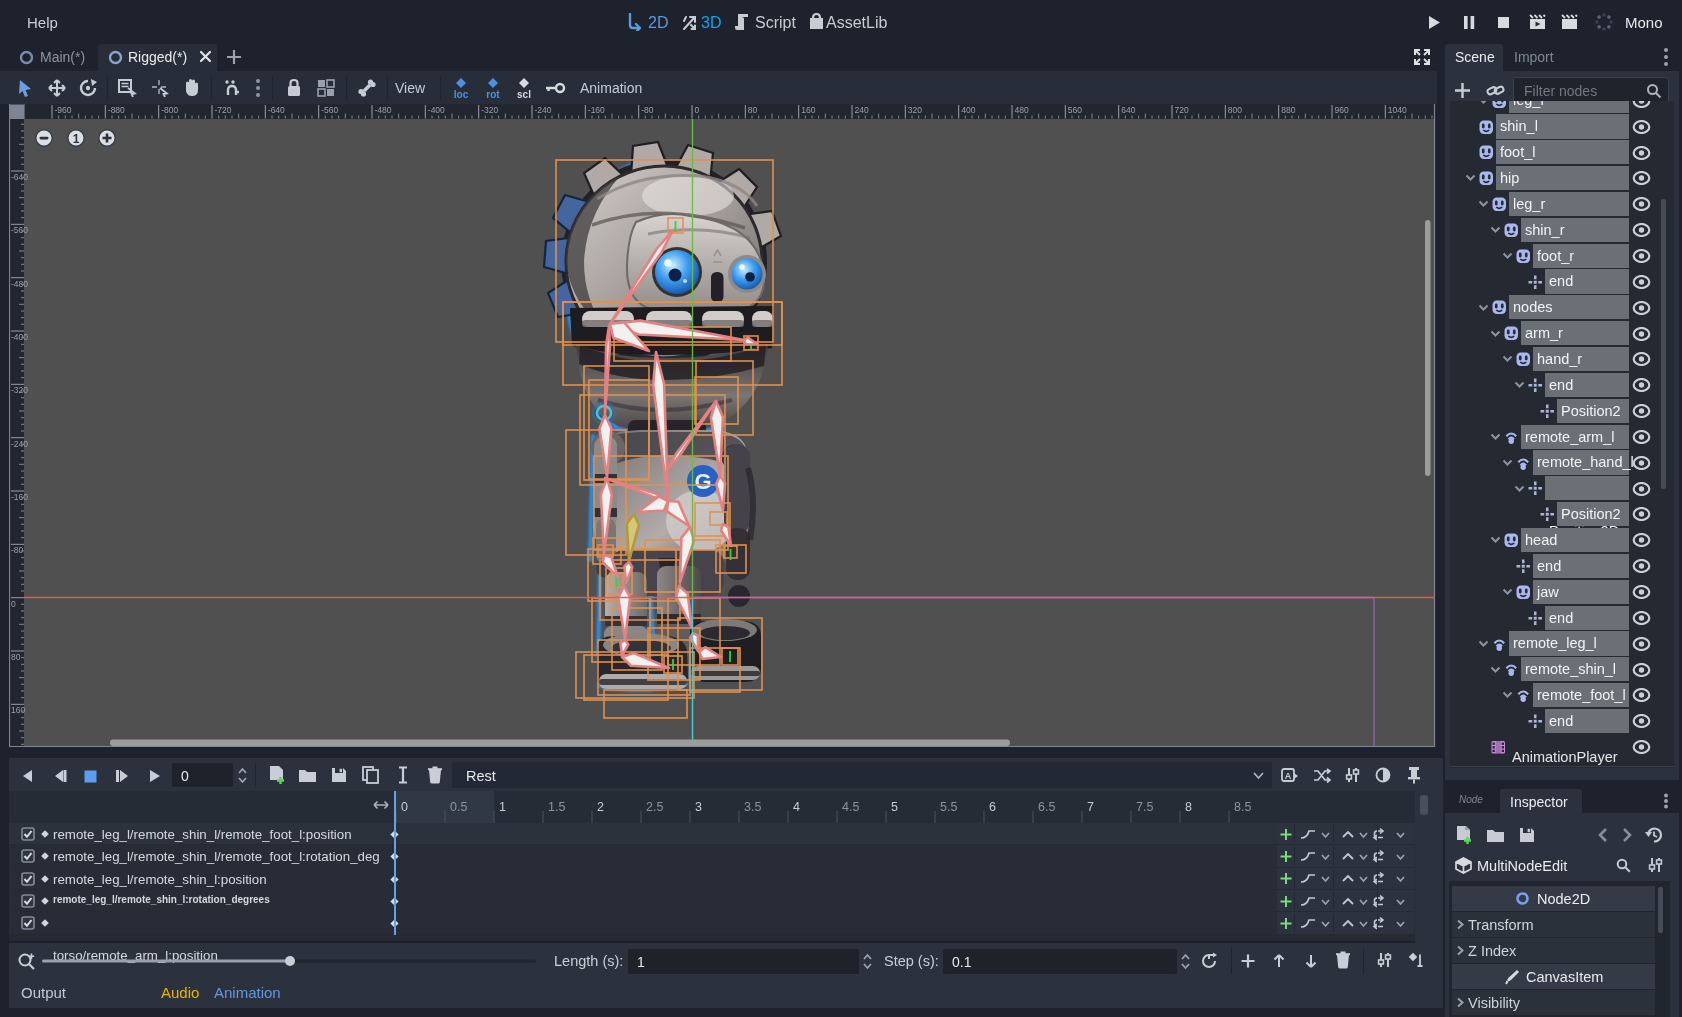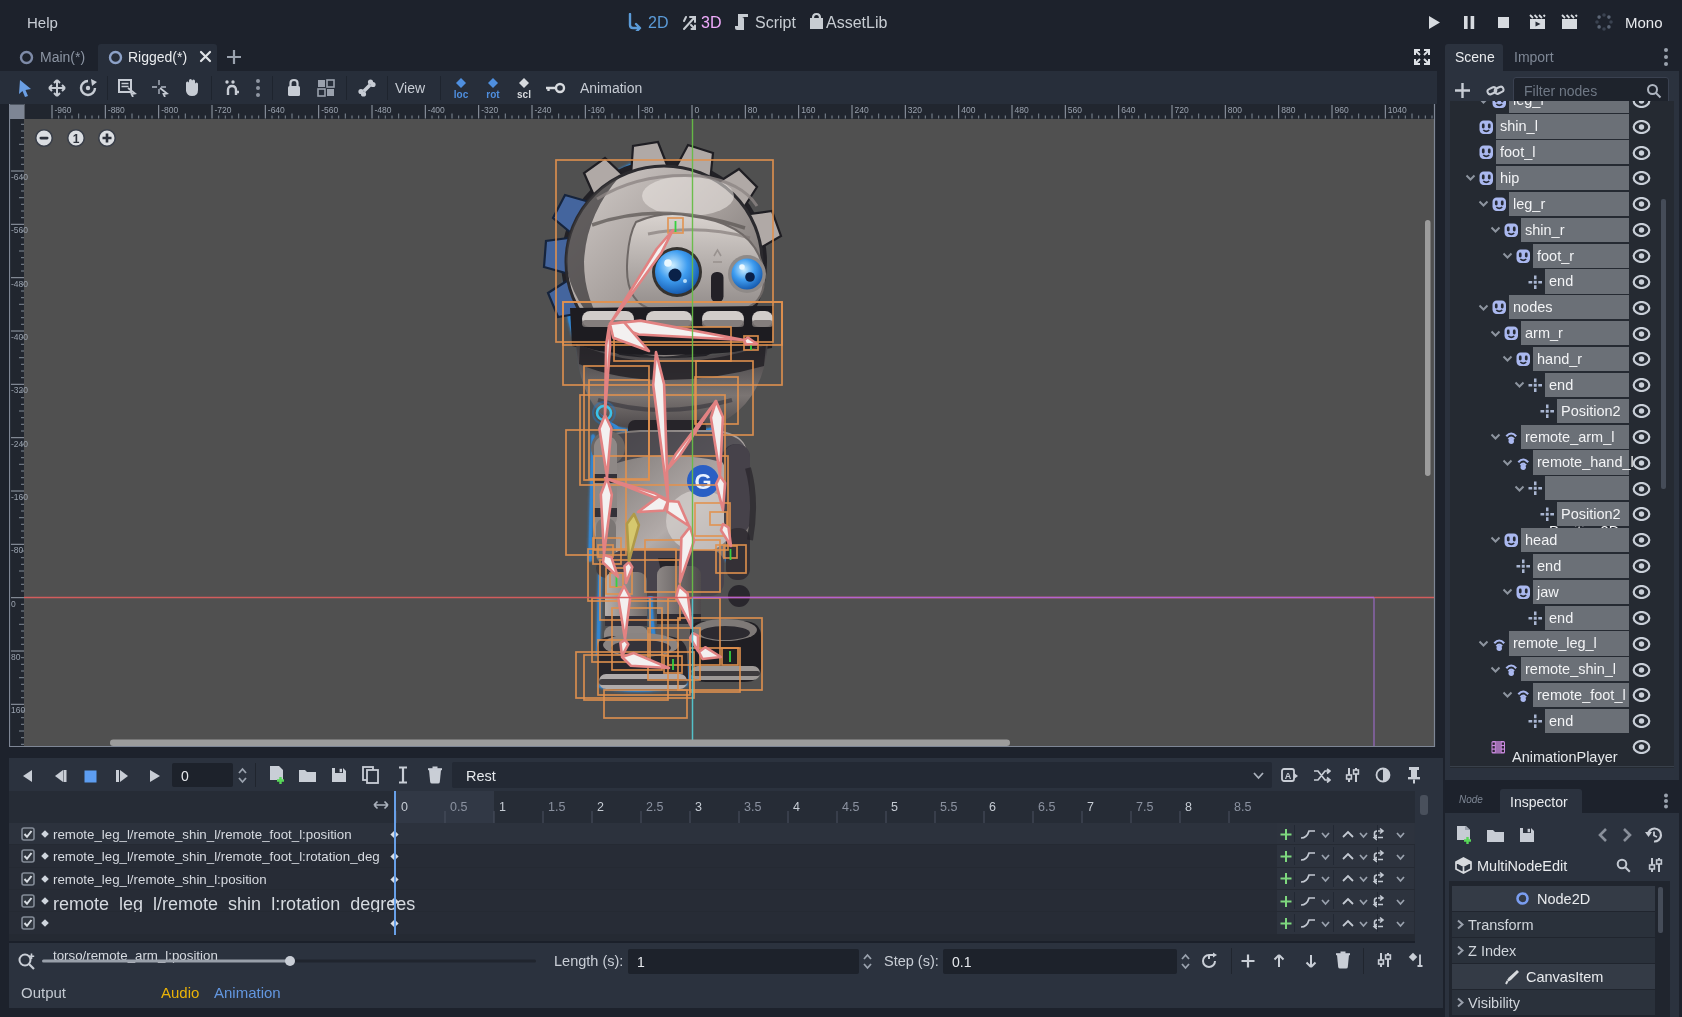--- a/index.html
+++ b/index.html
@@ -4,21 +4,21 @@
 body{width:1682px;height:1017px;background:#1d222c;overflow:hidden;position:relative;}
 </style></head><body>
 <div style="position:absolute;left:27px;top:15px;font-size:15px;color:#c9ced6;font-weight:normal;white-space:nowrap;line-height:1;">Help</div>
 <svg style="position:absolute;left:627px;top:13px" width="18" height="18" viewBox="0 0 18 18">
     <path d="M3 1 L3 12 Q3 15 6 15 L12 15 M9 11 L13 15 L9 19" stroke="#5b9bd8" stroke-width="2.4" fill="none" stroke-linecap="round" stroke-linejoin="round"></path>
   </svg>
 <div style="position:absolute;left:648px;top:15px;font-size:16px;color:#5b9bd8;font-weight:normal;white-space:nowrap;line-height:1;">2D</div>
 <svg style="position:absolute;left:681px;top:13px" width="18" height="18" viewBox="0 0 18 18">
     <path d="M3 16 L13 5 M9 4 L14 4 L14 9 M3 8 L5 4 M10 12 L14 16 M14 12.5 L14 16 L10.5 16" stroke="#c7ccd2" stroke-width="2" fill="none" stroke-linecap="round"></path>
   </svg>
-<div style="position:absolute;left:701px;top:15px;font-size:16px;color:#f0abfc;font-weight:normal;white-space:nowrap;line-height:1;">3D</div>
+<div style="position:absolute;left:701px;top:15px;font-size:16px;color:#0ea5e9;font-weight:normal;white-space:nowrap;line-height:1;">3D</div>
 <svg style="position:absolute;left:734px;top:12px" width="17" height="20" viewBox="0 0 17 20">
     <path d="M4 2 L14 2 L14 5 L8 5 L8 16 Q8 18 6 18 L3 18 Q1 18 1 16 L1 14 L4 14 Z M8 5 Q10 5 10 7 L10 18 L6 18" fill="#c7ccd2"></path>
   </svg>
 <div style="position:absolute;left:755px;top:15px;font-size:16px;color:#c7ccd2;font-weight:normal;white-space:nowrap;line-height:1;">Script</div>
 <svg style="position:absolute;left:808px;top:12px" width="17" height="19" viewBox="0 0 17 19">
     <path d="M2 6 L15 6 L15 17 L2 17 Z" fill="#c7ccd2"></path>
     <path d="M5 6 Q5 2 8.5 2 Q12 2 12 6" stroke="#c7ccd2" stroke-width="2.2" fill="none"></path>
   </svg>
 <div style="position:absolute;left:826px;top:15px;font-size:16px;color:#c7ccd2;font-weight:normal;white-space:nowrap;line-height:1;">AssetLib</div>
 <svg style="position:absolute;left:1427px;top:15px" width="15" height="15" viewBox="0 0 15 15">
@@ -1356,21 +1356,21 @@
 <div style="position:absolute;left:1333px;top:869.66px;width:1px;height:17.33px;background:#222833;"></div>
 <div style="position:absolute;left:1377px;top:869.66px;width:1px;height:17.33px;background:#222833;"></div>
 <div style="position:absolute;left:9px;top:889.99px;width:1406px;height:21.33px;background:#272c36;"></div>
 <svg style="position:absolute;left:21px;top:894.0px" width="14" height="14" viewBox="0 0 14 14">
     <rect x="1" y="1" width="12" height="12" rx="2" fill="#30363f" stroke="#848c98" stroke-width="1.6"></rect>
     <path d="M3.5 7 L6 9.8 L10.5 4" stroke="#d8dde3" stroke-width="2" fill="none"></path>
   </svg>
 <svg style="position:absolute;left:40px;top:896.0px" width="10" height="10" viewBox="0 0 10 10">
     <rect x="2.3" y="2.3" width="5.4" height="5.4" fill="#cfd5dd" transform="rotate(45 5 5)"></rect>
   </svg>
-<div style="position:absolute;left:53px;top:894.99px;font-size:18px;color:#d6dae0;font-weight:normal;white-space:nowrap;line-height:1;">remote_leg_l/remote_shin_l:rotation_degrees</div>
+<div style="position:absolute;left:53px;top:894.99px;font-size:10px;color:#d6dae0;font-weight:bold;white-space:nowrap;line-height:1;">remote_leg_l/remote_shin_l:rotation_degrees</div>
 <svg style="position:absolute;left:389px;top:896.0px" width="11" height="11" viewBox="0 0 11 11">
     <rect x="2.6" y="2.6" width="5.8" height="5.8" fill="#d8dde4" transform="rotate(45 5.5 5.5)"></rect>
   </svg>
 <div style="position:absolute;left:1277px;top:889.99px;width:137px;height:21.33px;background:#2d333e;"></div>
 <svg style="position:absolute;left:1279px;top:893.6px" width="136" height="15" viewBox="0 0 136 15">
     <path d="M7 2 L7 13 M1.5 7.5 L12.5 7.5" stroke="#7ed87e" stroke-width="2"></path>
     <path d="M22 11 Q28 11 30 4 Q33 4 36 4" stroke="#c3c9d2" stroke-width="1.7" fill="none"></path>
     <path d="M43 6 L46.5 10 L50 6" stroke="#9aa2ae" stroke-width="1.7" fill="none"></path>
     <path d="M64 10 L69 5 L74 10" stroke="#c3c9d2" stroke-width="1.8" fill="none"></path>
     <path d="M81 6 L84.5 10 L88 6" stroke="#9aa2ae" stroke-width="1.7" fill="none"></path>

